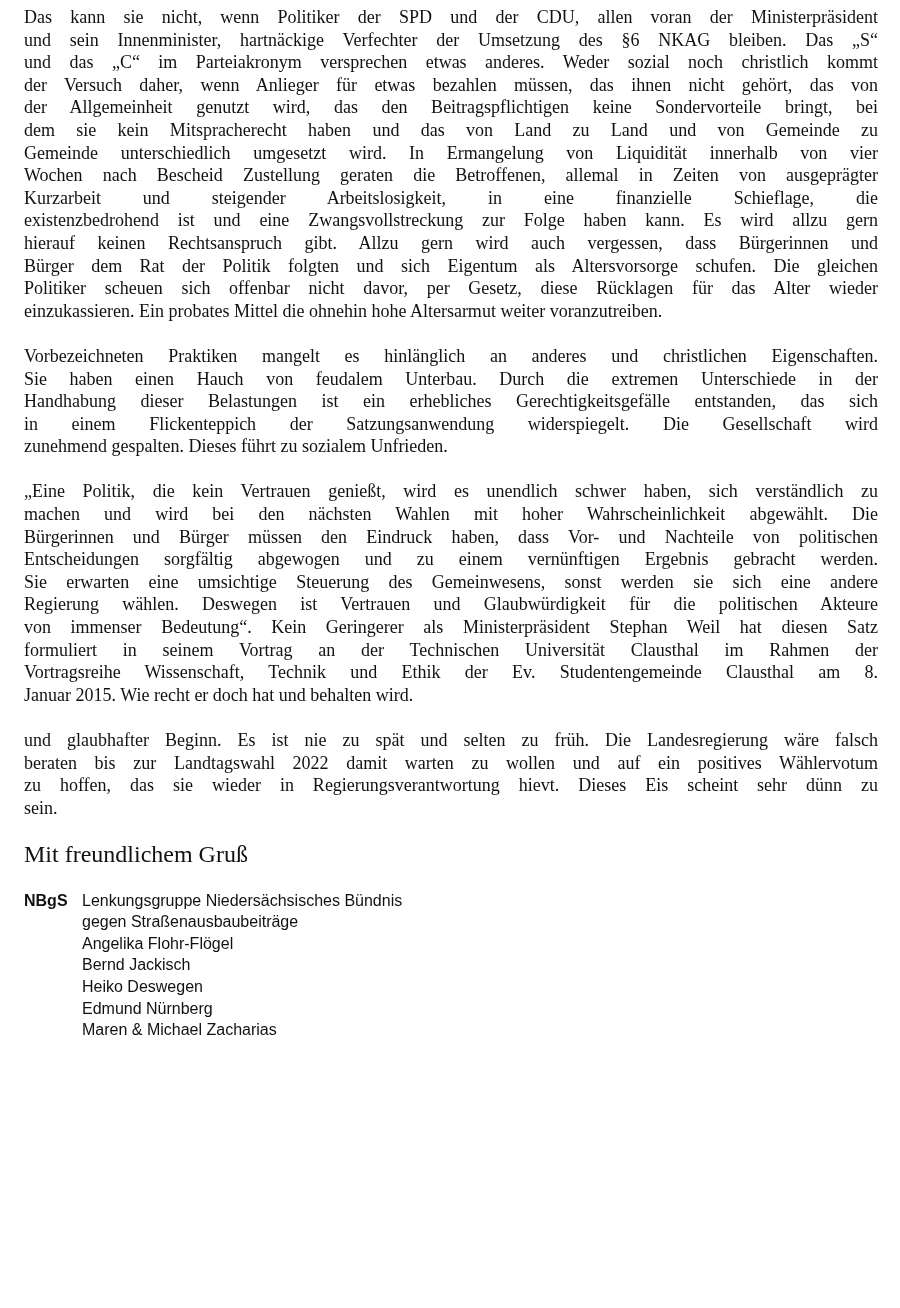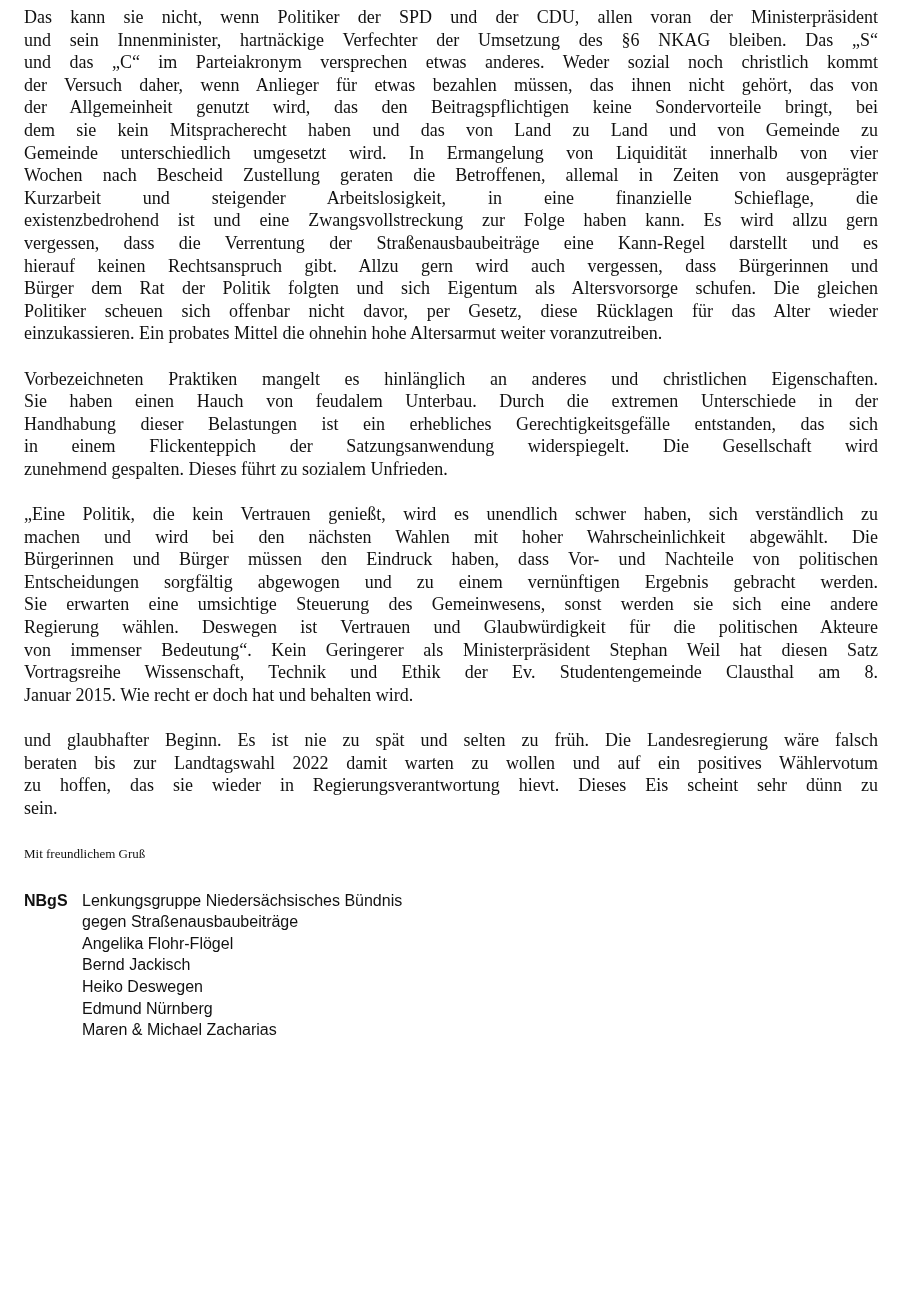--- a/index.html
+++ b/index.html
@@ -2,21 +2,21 @@
 <html><head>
   <meta charset="utf-8">
   <style>
     html, body { margin: 0; padding: 0; background: #ffffff; }
     body { width: 900px; height: 1308px; position: relative; overflow: hidden; color: #111; }
     .page { position: absolute; left: 24px; top: 6px; width: 854px; }
     .para { font-family: "Liberation Serif", serif; font-size: 18px; line-height: 22.6px; margin: 0; }
     .line { display: block; text-align: justify; text-align-last: justify; white-space: nowrap; }
     .line.last { text-align-last: left; }
     .gap { height: 22.6px; }
-    .greeting { font-family: "Liberation Serif", serif; font-size: 13px; line-height: 22.6px; margin-top: 1px; }
+    .greeting { font-family: "Liberation Serif", serif; font-size: 24px; line-height: 22.6px; margin-top: 1px; }
     .sig { font-family: "Liberation Sans", sans-serif; font-size: 16px; line-height: 21.5px; margin-top: 24px; position: relative; }
     .sig .org-row { display: flex; }
     .sig .abbr { font-weight: bold; width: 58px; flex: none; }
     .sig .indent { padding-left: 58px; }
     .names { font-family: "Liberation Sans", sans-serif; font-size: 16px; line-height: 21.7px; padding-left: 58px; }
   </style>
 </head>
 <body>
 
 <div class="page">
@@ -25,21 +25,20 @@
     <span class="line">Das kann sie nicht, wenn Politiker der SPD und der CDU, allen voran der Ministerpräsident</span>
     <span class="line">und sein Innenminister, hartnäckige Verfechter der Umsetzung des §6 NKAG bleiben. Das „S“</span>
     <span class="line">und das „C“ im Parteiakronym versprechen etwas anderes. Weder sozial noch christlich kommt</span>
     <span class="line">der Versuch daher, wenn Anlieger für etwas bezahlen müssen, das ihnen nicht gehört, das von</span>
     <span class="line">der Allgemeinheit genutzt wird, das den Beitragspflichtigen keine Sondervorteile bringt, bei</span>
     <span class="line">dem sie kein Mitspracherecht haben und das von Land zu Land und von Gemeinde zu</span>
     <span class="line">Gemeinde unterschiedlich umgesetzt wird. In Ermangelung von Liquidität innerhalb von vier</span>
     <span class="line">Wochen nach Bescheid Zustellung geraten die Betroffenen, allemal in Zeiten von ausgeprägter</span>
     <span class="line">Kurzarbeit und steigender Arbeitslosigkeit, in eine finanzielle Schieflage, die</span>
     <span class="line">existenzbedrohend ist und eine Zwangsvollstreckung zur Folge haben kann. Es wird allzu gern</span>
-    <span class="line">vergessen, dass die Verrentung der Straßenausbaubeiträge eine Kann-Regel darstellt und es</span>
     <span class="line">hierauf keinen Rechtsanspruch gibt. Allzu gern wird auch vergessen, dass Bürgerinnen und</span>
     <span class="line">Bürger dem Rat der Politik folgten und sich Eigentum als Altersvorsorge schufen. Die gleichen</span>
     <span class="line">Politiker scheuen sich offenbar nicht davor, per Gesetz, diese Rücklagen für das Alter wieder</span>
     <span class="line last">einzukassieren. Ein probates Mittel die ohnehin hohe Altersarmut weiter voranzutreiben.</span>
   </p>
   <div class="gap"></div>
 
   <p class="para">
     <span class="line">Vorbezeichneten Praktiken mangelt es hinlänglich an anderes und christlichen Eigenschaften.</span>
     <span class="line">Sie haben einen Hauch von feudalem Unterbau. Durch die extremen Unterschiede in der</span>
@@ -50,20 +49,21 @@
   <div class="gap"></div>
 
   <p class="para">
     <span class="line">„Eine Politik, die kein Vertrauen genießt, wird es unendlich schwer haben, sich verständlich zu</span>
     <span class="line">machen und wird bei den nächsten Wahlen mit hoher Wahrscheinlichkeit abgewählt. Die</span>
     <span class="line">Bürgerinnen und Bürger müssen den Eindruck haben, dass Vor- und Nachteile von politischen</span>
     <span class="line">Entscheidungen sorgfältig abgewogen und zu einem vernünftigen Ergebnis gebracht werden.</span>
     <span class="line">Sie erwarten eine umsichtige Steuerung des Gemeinwesens, sonst werden sie sich eine andere</span>
     <span class="line">Regierung wählen. Deswegen ist Vertrauen und Glaubwürdigkeit für die politischen Akteure</span>
     <span class="line">von immenser Bedeutung“. Kein Geringerer als Ministerpräsident Stephan Weil hat diesen Satz</span>
+    <span class="line">formuliert in seinem Vortrag an der Technischen Universität Clausthal im Rahmen der</span>
     <span class="line">Vortragsreihe Wissenschaft, Technik und Ethik der Ev. Studentengemeinde Clausthal am 8.</span>
     <span class="line last">Januar 2015. Wie recht er doch hat und behalten wird.</span>
   </p>
   <div class="gap"></div>
 
   <p class="para">
     <span class="line">und glaubhafter Beginn. Es ist nie zu spät und selten zu früh. Die Landesregierung wäre falsch</span>
     <span class="line">beraten bis zur Landtagswahl 2022 damit warten zu wollen und auf ein positives Wählervotum</span>
     <span class="line">zu hoffen, das sie wieder in Regierungsverantwortung hievt. Dieses Eis scheint sehr dünn zu</span>
     <span class="line last">sein.</span>

